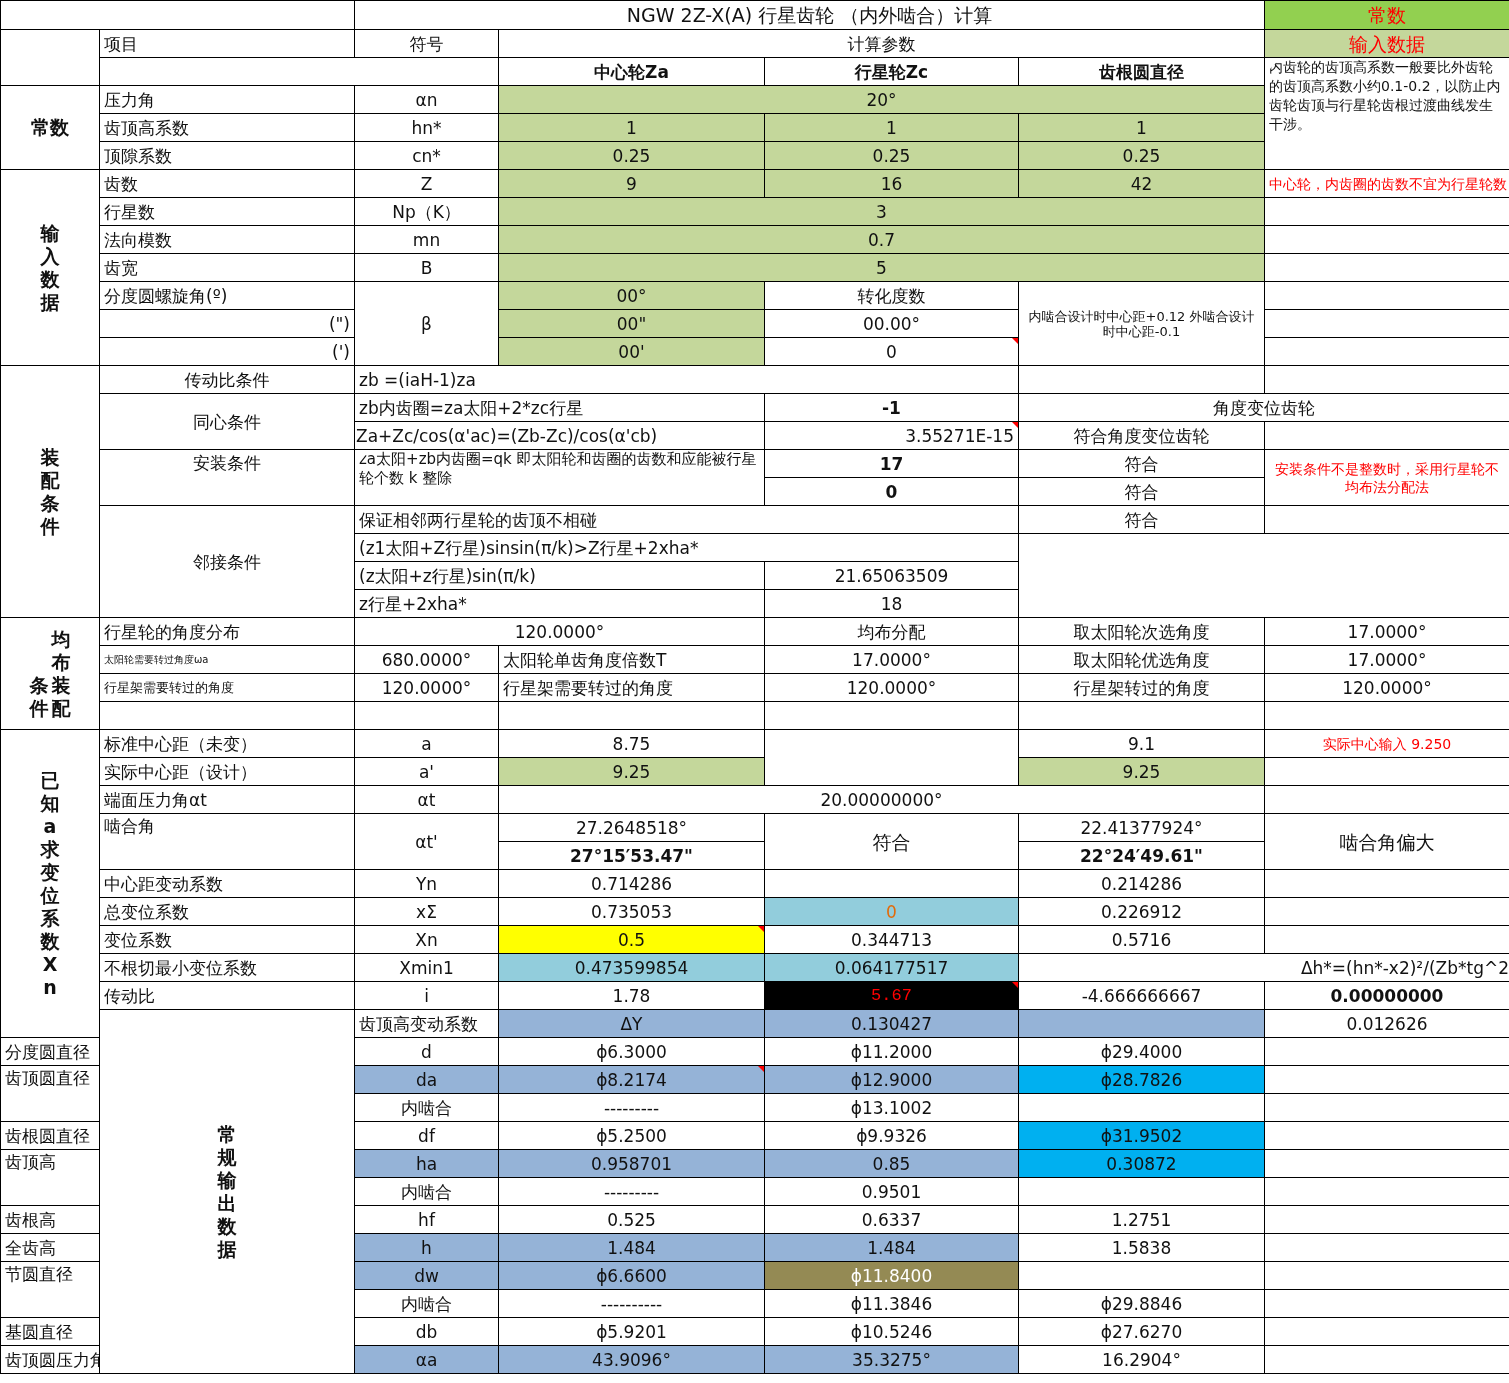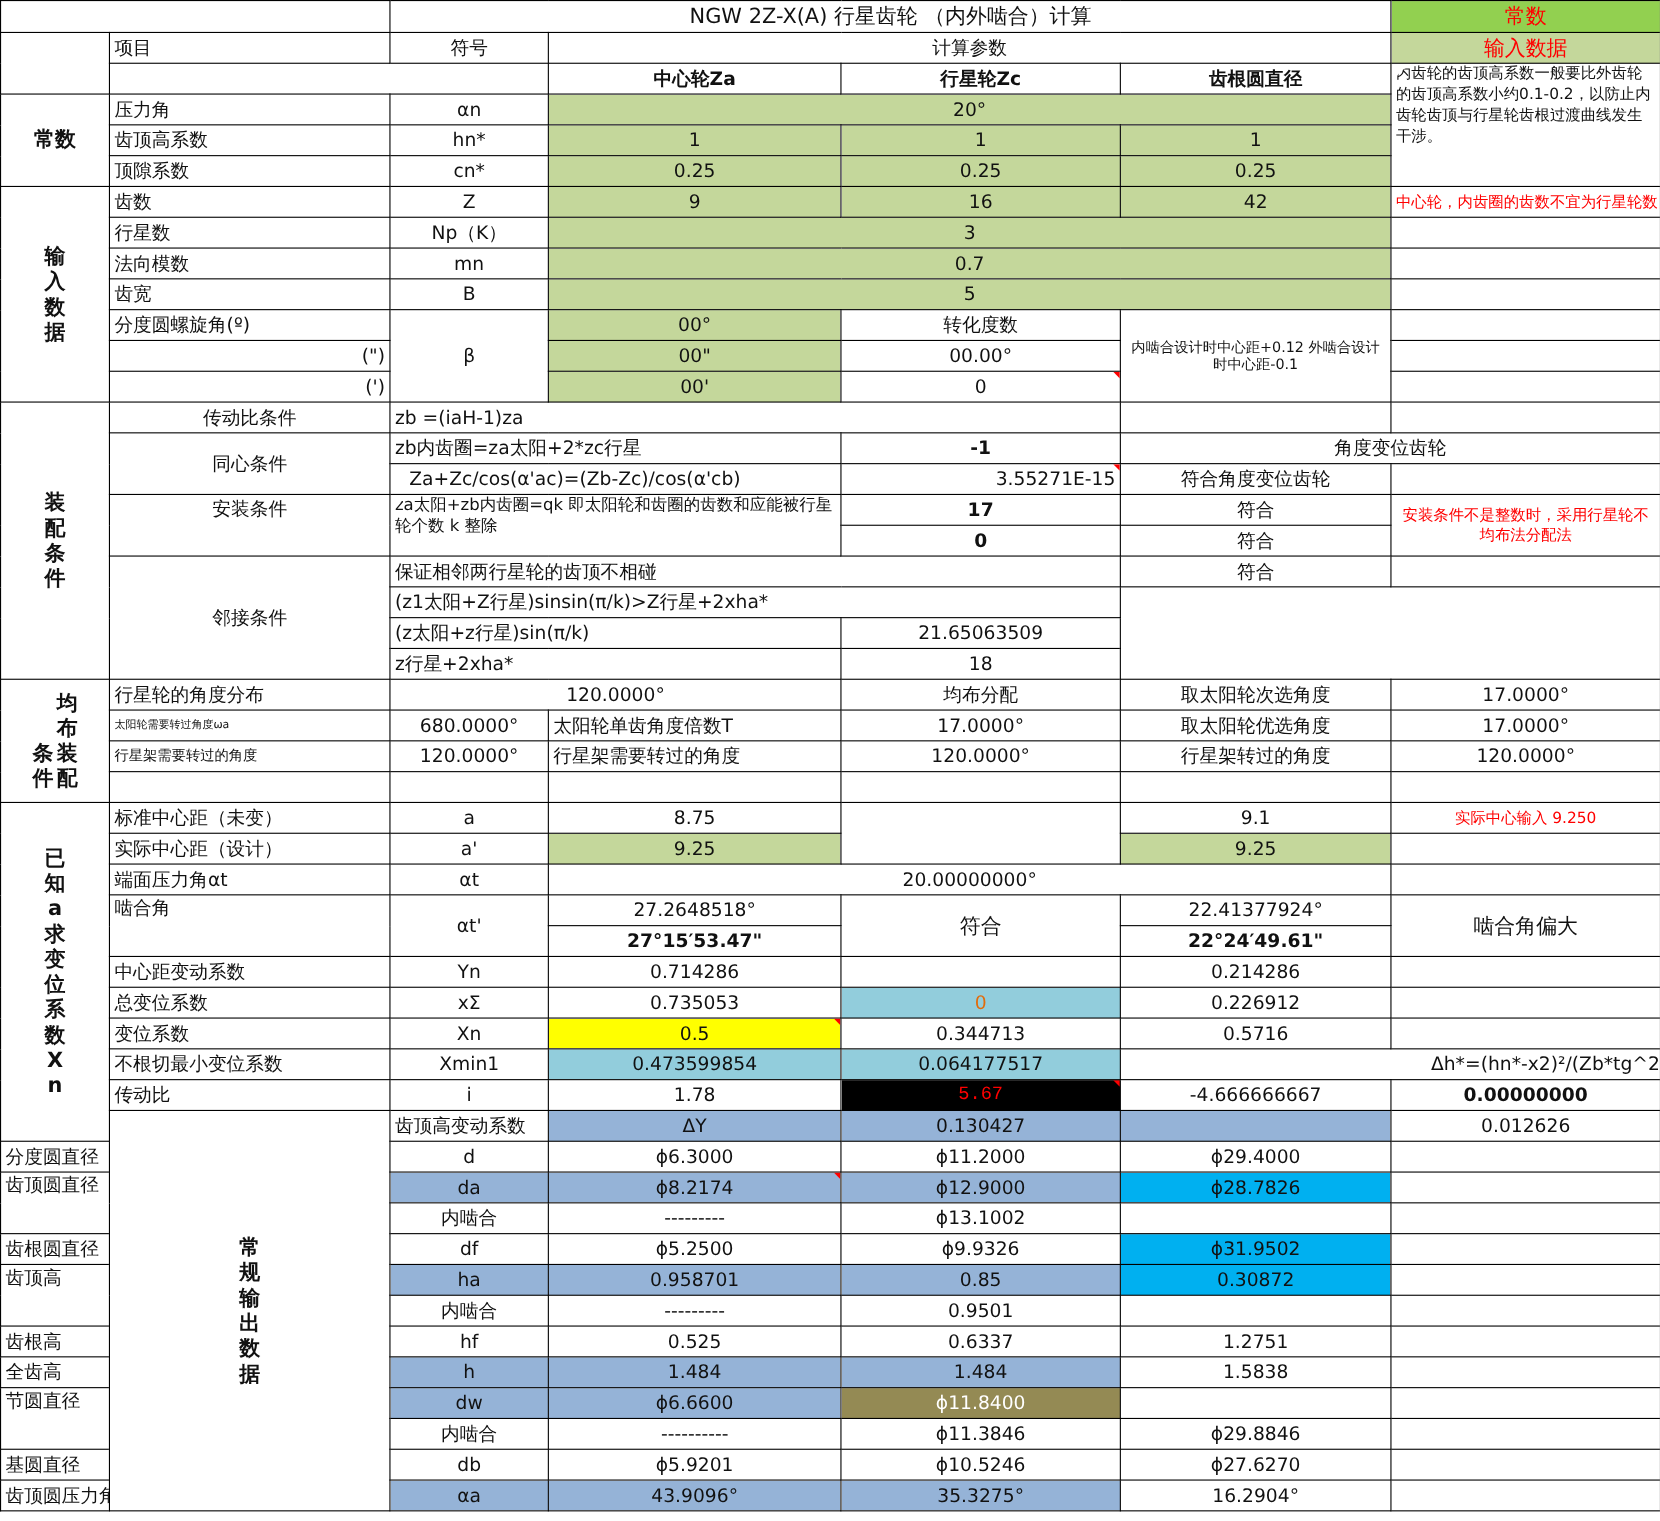--- a/index.html
+++ b/index.html
@@ -139,21 +139,21 @@
     <td></td>
     <td></td>
   </tr>
   <tr>
     <td rowspan="2">同心条件</td>
     <td colspan="2" class="l">zb内齿圈=za太阳+2*zc行星</td>
     <td class="b">-1</td>
     <td colspan="2">角度变位齿轮</td>
   </tr>
   <tr>
-    <td colspan="2" class="l" style="padding:0 17px">Za+Zc/cos(α'ac)=(Zb-Zc)/cos(α'cb)</td>
+    <td colspan="2" class="l" style="padding:0 1px">Za+Zc/cos(α'ac)=(Zb-Zc)/cos(α'cb)</td>
     <td class="r mark">3.55271E-15</td>
     <td>符合角度变位齿轮</td>
     <td></td>
   </tr>
   <tr>
     <td rowspan="2" style="vertical-align:top;padding-top:4px">安装条件</td>
     <td colspan="2" rowspan="2" class="l wrap" style="font-size:15px;vertical-align:top;line-height:19px">za太阳+zb内齿圈=qk 即太阳轮和齿圈的齿数和应能被行星轮个数 k 整除</td>
     <td class="b">17</td>
     <td>符合</td>
     <td rowspan="2" class="wrap red small">安装条件不是整数时，采用行星轮不均布法分配法</td>

